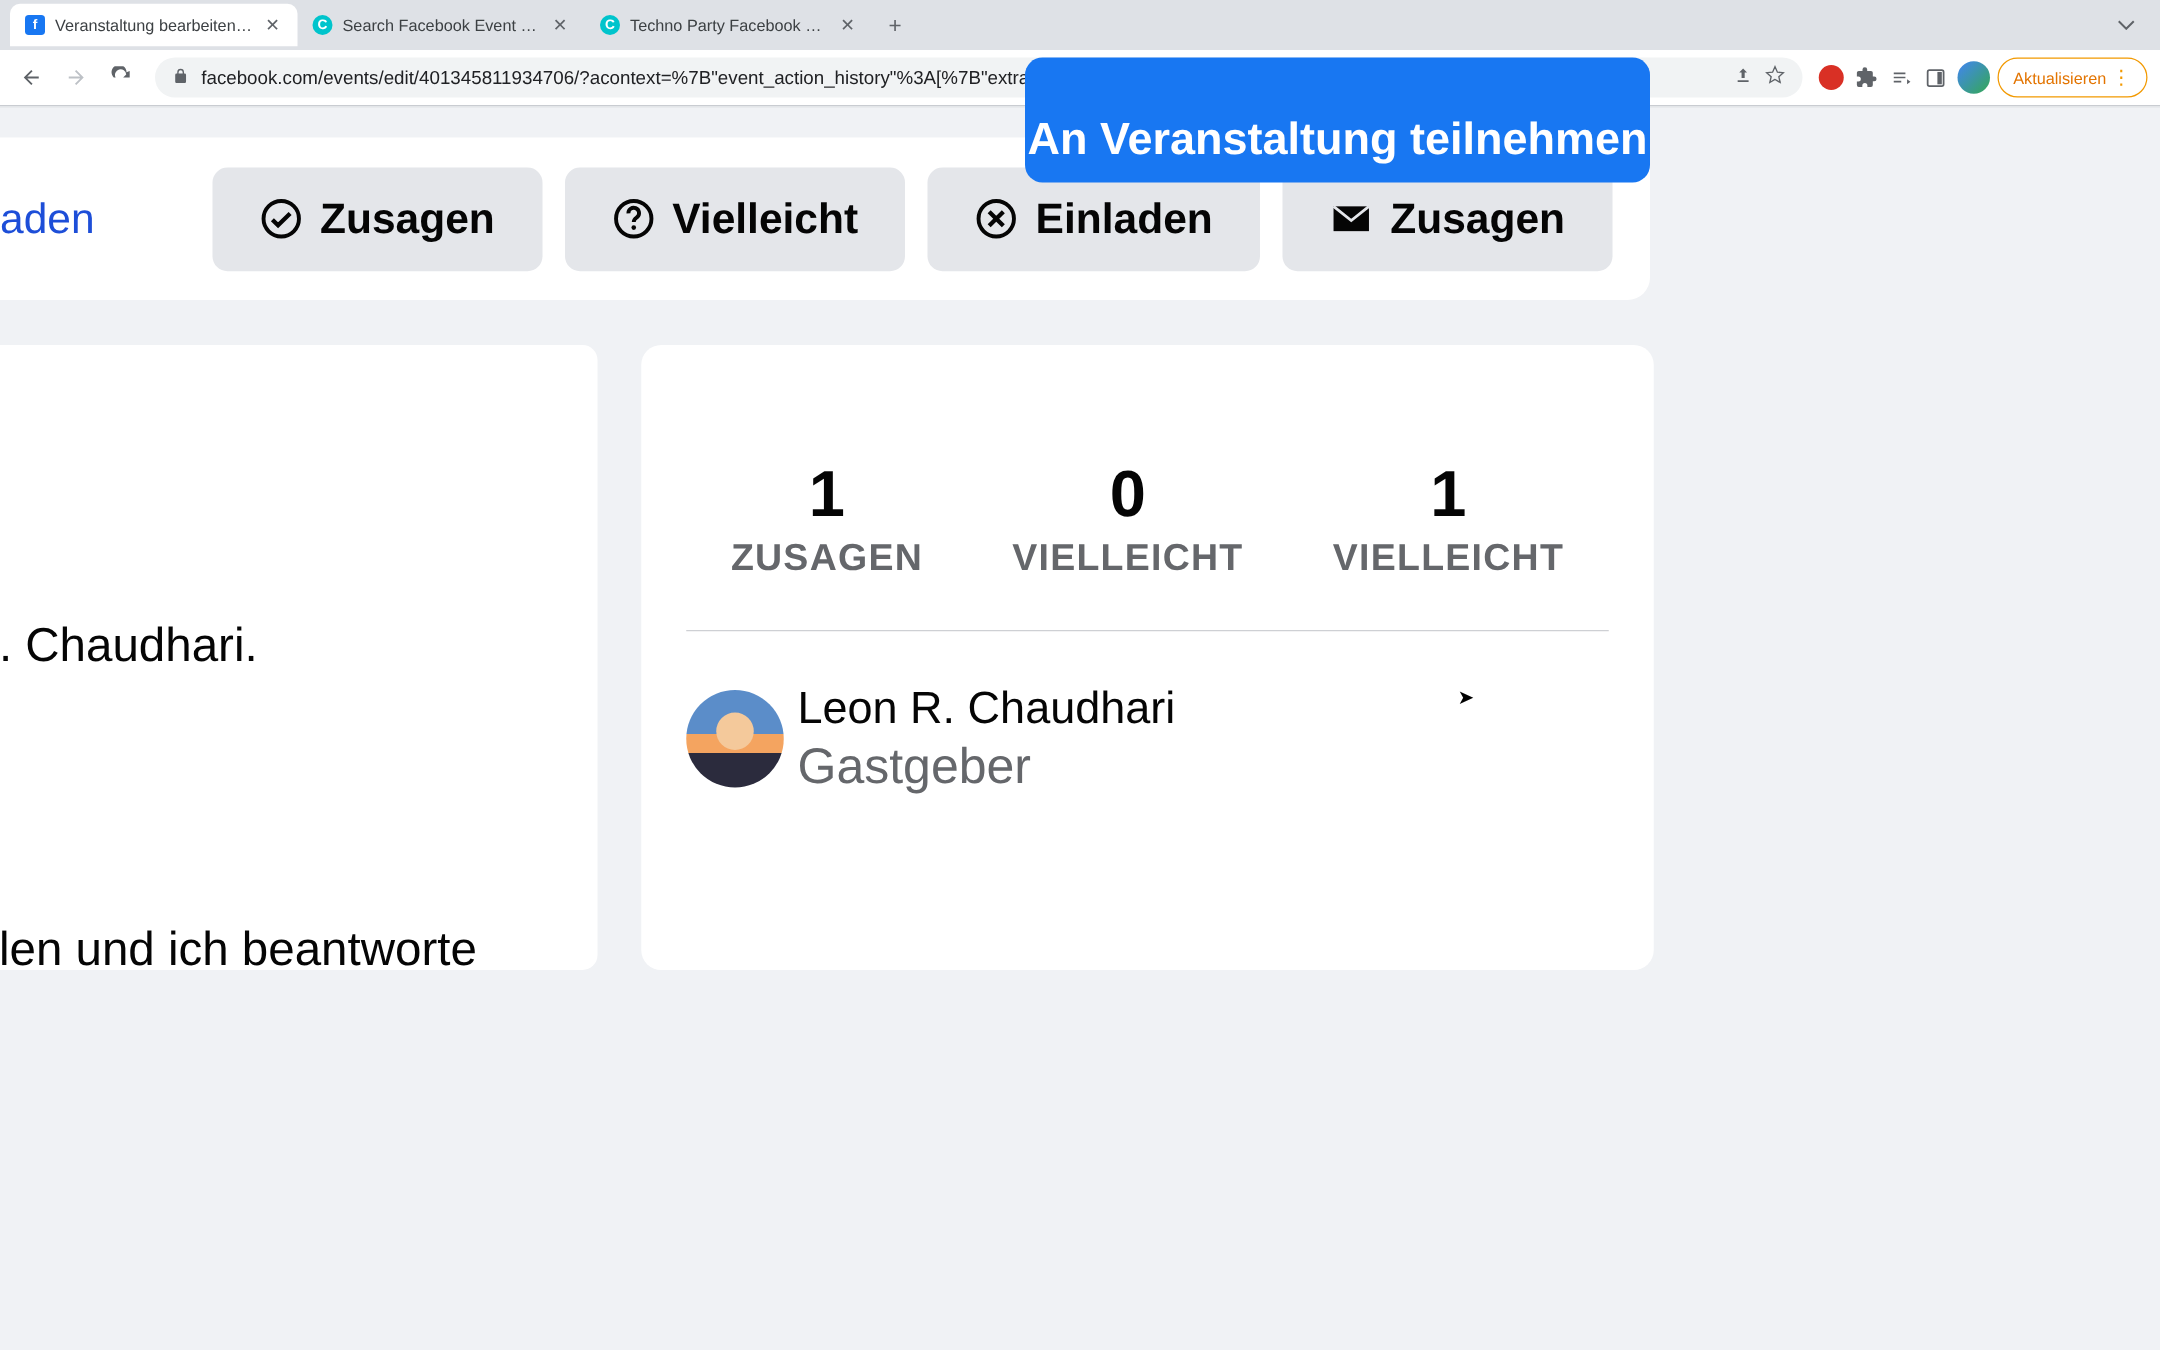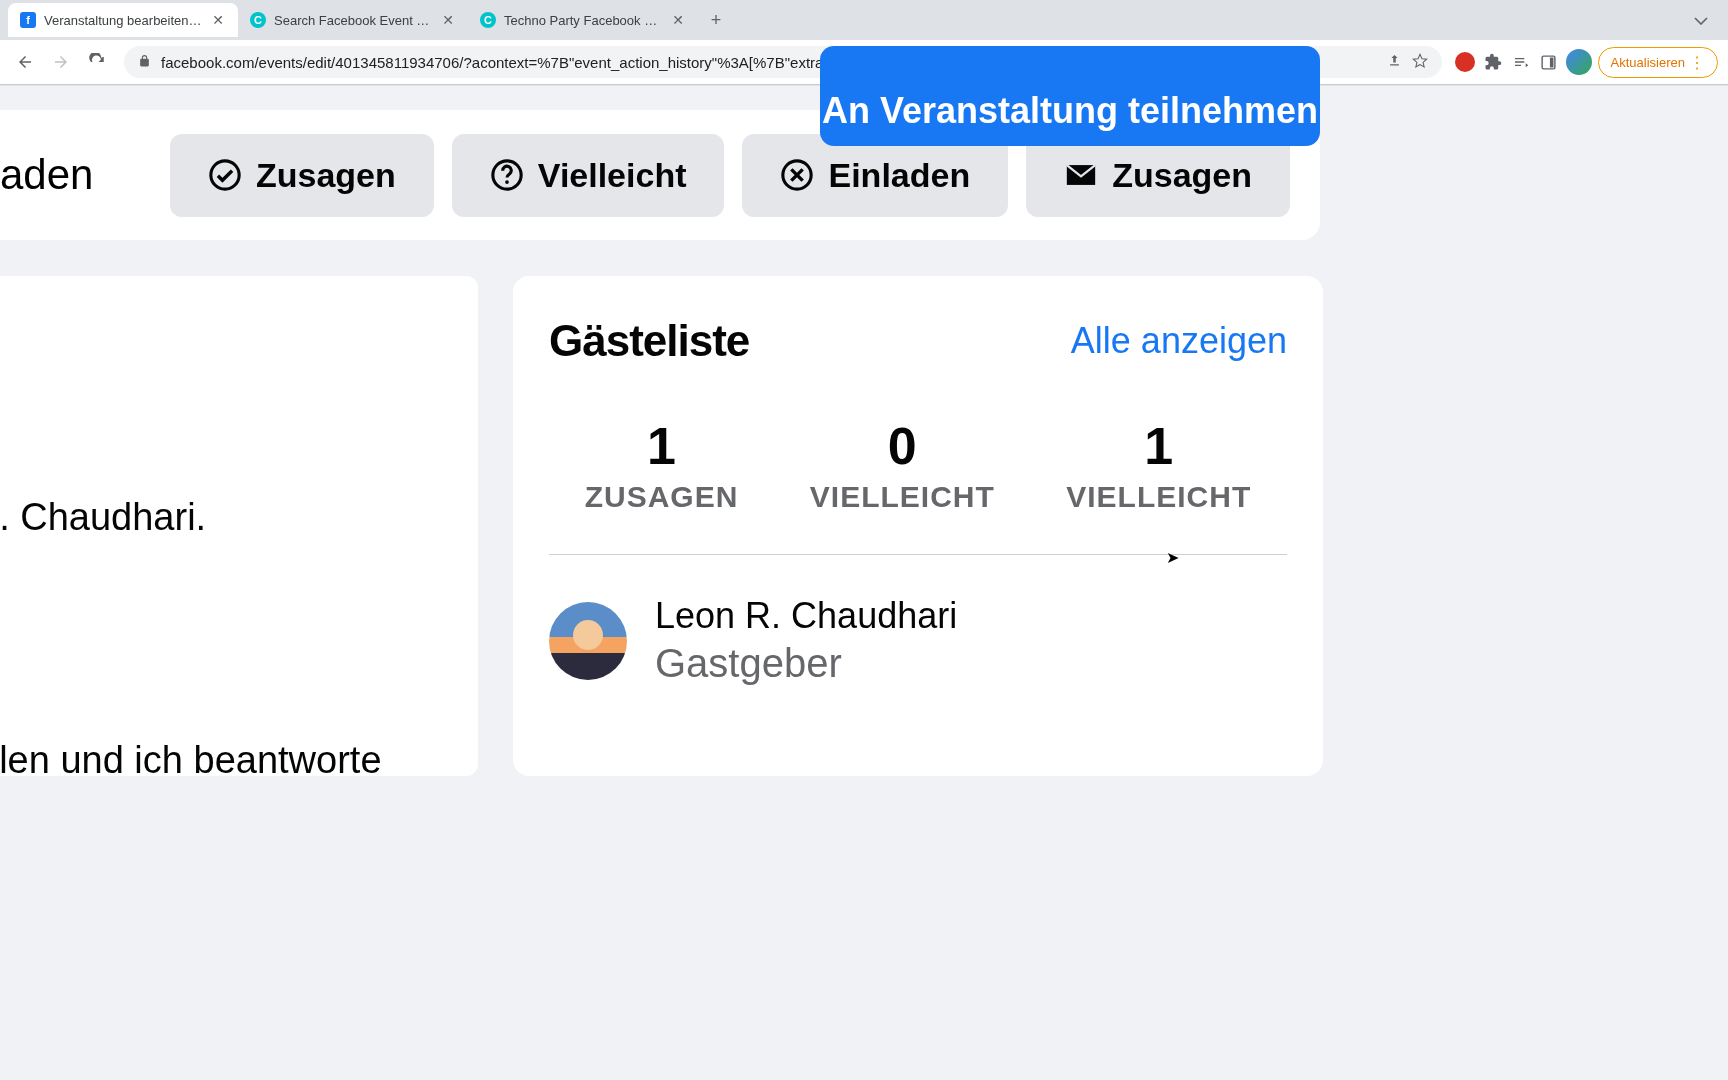--- a/index.html
+++ b/index.html
@@ -196,23 +196,23 @@
       margin-left: -100px;
       width: 1420px;
       height: 130px;
       display: flex;
       align-items: center;
       gap: 18px;
       padding-left: 100px;
       padding-right: 30px;
     }
     .rsvp-left-text {
-      font-size: 42px;
+      font-size: 34px;
       font-weight: 400;
-      color: #000000;
+      color: #1d4ed8;
       width: 280px;
     }
     .rsvp-buttons {
       display: flex;
       gap: 18px;
       margin-left: auto;
     }
     .rsvp-btn {
       background: #e4e6ea;
       border-radius: 12px;
@@ -292,21 +292,21 @@
     .stat-label {
       font-size: 30px;
       font-weight: 600;
       color: #65676b;
       letter-spacing: 1px;
       margin-top: 4px;
     }
     .host-row {
       display: flex;
       align-items: center;
-      gap: 28px;
+      gap: 11px;
       margin-top: 40px;
     }
     .host-avatar {
       width: 78px;
       height: 78px;
       border-radius: 50%;
       background: linear-gradient(180deg, #5b8dc9 0%, #5b8dc9 45%, #f4a460 45%, #f4a460 65%, #2b2b3d 65%);
       display: flex;
       align-items: center;
       justify-content: center;
@@ -471,24 +471,20 @@
     </div>
   </div>
 
   <div class="content-row">
     <div class="left-card">
       <div class="left-text">n R. Chaudhari.</div>
       <div class="left-text2">stellen und ich beantworte</div>
     </div>
 
     <div class="guest-card">
-      <div class="guest-header">
-        <span class="guest-title">Gästeliste</span>
-        <span class="view-all">Alle anzeigen</span>
-      </div>
       <div class="stats-row">
         <div class="stat">
           <div class="stat-num">1</div>
           <div class="stat-label">ZUSAGEN</div>
         </div>
         <div class="stat">
           <div class="stat-num">0</div>
           <div class="stat-label">VIELLEICHT</div>
         </div>
         <div class="stat">

